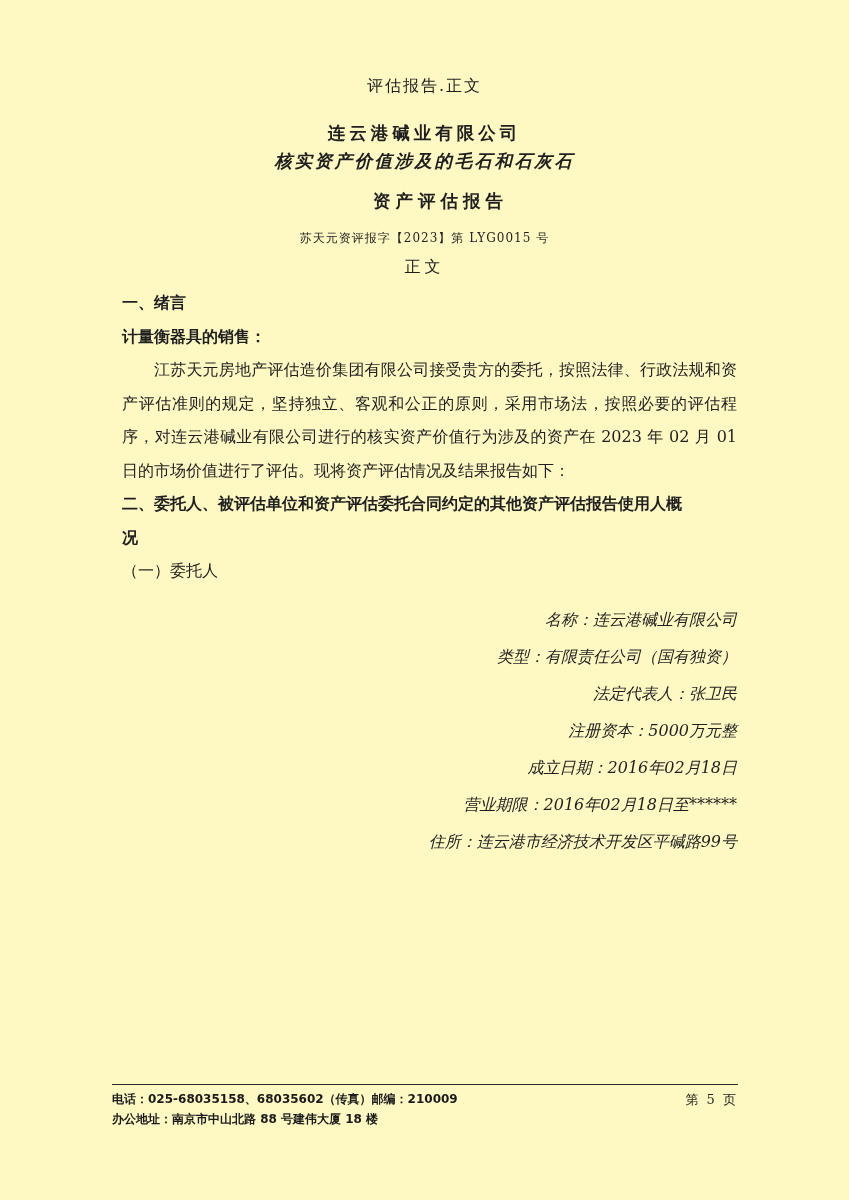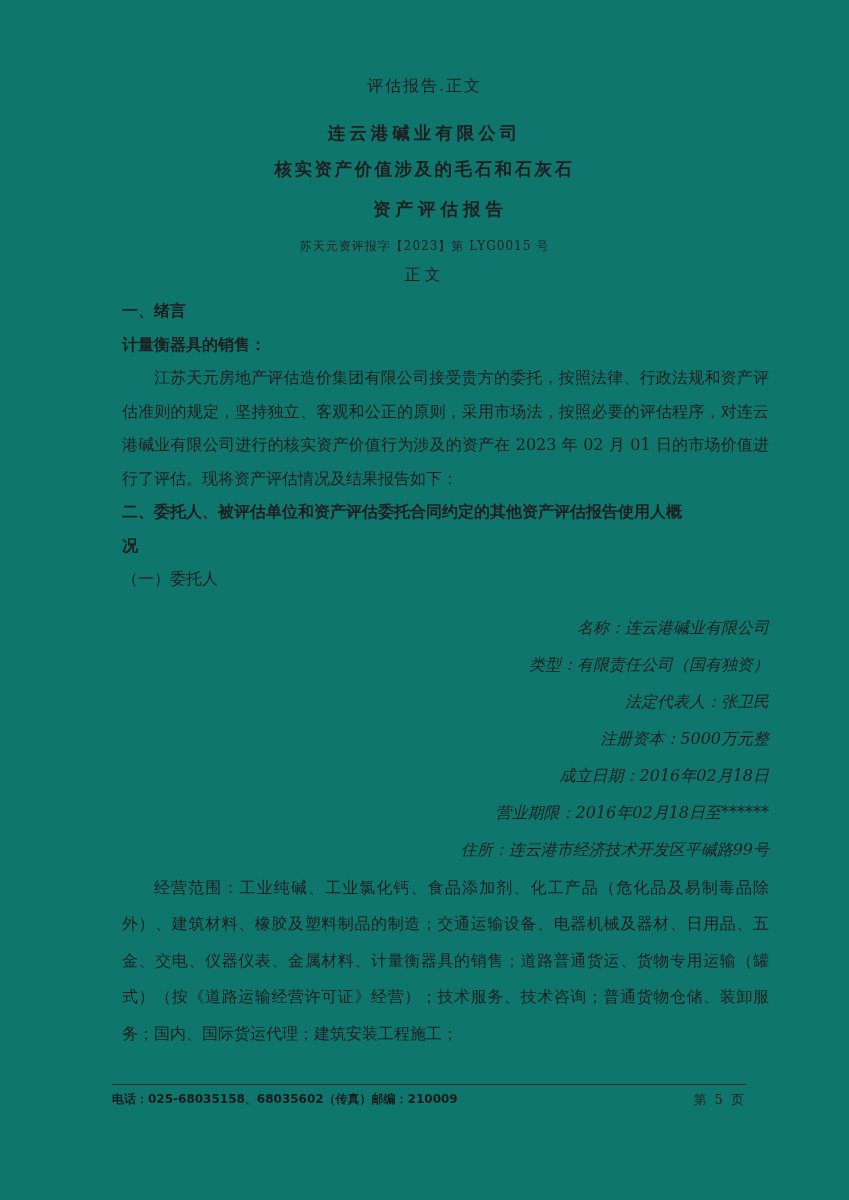--- a/index.html
+++ b/index.html
@@ -5,56 +5,56 @@
   html, body {
     margin: 0;
     padding: 0;
     background: #ffffff;
   }
   .page {
     position: relative;
     width: 849px;
     height: 1200px;
     margin: 0 auto;
-    background: #0f766e;
+    background: #fef9c3;
     color: #1f1f1f;
     font-family: "DejaVu Serif", "Liberation Serif", serif;
     overflow: hidden;
   }
   .doc-header {
     padding-top: 76px;
     text-align: center;
     font-size: 16px;
     letter-spacing: 2px;
   }
   .title {
     text-align: center;
     font-weight: bold;
     font-size: 17.5px;
     line-height: 24px;
   }
   .t1 { margin-top: 24px; letter-spacing: 4px; }
-  .t2 { margin-top: 12px; letter-spacing: 2.5px; }
+  .t2 { margin-top: 4px; letter-spacing: 2.5px; font-style: italic; }
   .t3 { margin-top: 16px; letter-spacing: 5px; margin-left: 32px; }
   .doc-number {
     margin-top: 14px;
     text-align: center;
     font-size: 12px;
     letter-spacing: 1px;
     line-height: 22px;
   }
   .section-label {
     margin-top: 7px;
     text-align: center;
     font-size: 16px;
     letter-spacing: 4px;
     line-height: 22px;
   }
   .body-text {
-    margin: 8px 80px 0 122px;
+    margin: 8px 112px 0 122px;
     font-size: 16px;
   }
   .body-text p {
     margin: 0;
     line-height: 33.5px;
     text-align: justify;
     text-justify: inter-character;
   }
   .bold { font-weight: bold; }
   .first-indent { text-indent: 32px; }
@@ -68,21 +68,21 @@
     text-align: right;
     font-style: italic;
   }
   .body-text p.scope {
     margin-top: 2px;
     line-height: 36.5px;
   }
   .footer {
     position: absolute;
     left: 112px;
-    right: 103px;
+    right: 111px;
     top: 1084px;
     border-top: 1.5px solid #2b2b2b;
     padding-top: 4px;
     display: flex;
     justify-content: space-between;
     align-items: flex-start;
   }
   .footer-left {
     font-family: "DejaVu Sans", "Liberation Sans", sans-serif;
     font-weight: bold;
@@ -131,24 +131,24 @@
     <div class="client-details">
       <p>名称：连云港碱业有限公司</p>
       <p>类型：有限责任公司（国有独资）</p>
       <p>法定代表人：张卫民</p>
       <p>注册资本：5000万元整</p>
       <p>成立日期：2016年02月18日</p>
       <p>营业期限：2016年02月18日至******</p>
       <p>住所：连云港市经济技术开发区平碱路99号</p>
     </div>
 
-    <p class="first-indent scope">经营范围：工业纯碱、工业氯化钙、食品添加剂、化工产品（危化品及易制毒品除外）、建筑材料、橡胶及塑料制品的制造；交通运输设备、电器机械及器材、日用品、五金、交电、仪器仪表、金属材料、计量衡器具的销售；道路普通货运、货物专用运输（罐式）（按《道路运输经营许可证》经营）；技术服务、技术咨询；普通货物仓储、装卸服务；国内、国际货运代理；建筑安装工程施工；</p>
 
   </div>
 
   <div class="footer">
     <div class="footer-left">
       <div>电话：025-68035158、68035602（传真）邮编：210009</div>
+      <div>办公地址：南京市中山北路 88 号建伟大厦 18 楼</div>
     </div>
     <div class="footer-page">第 5 页</div>
   </div>
 
 </div>
 
 </body></html>

